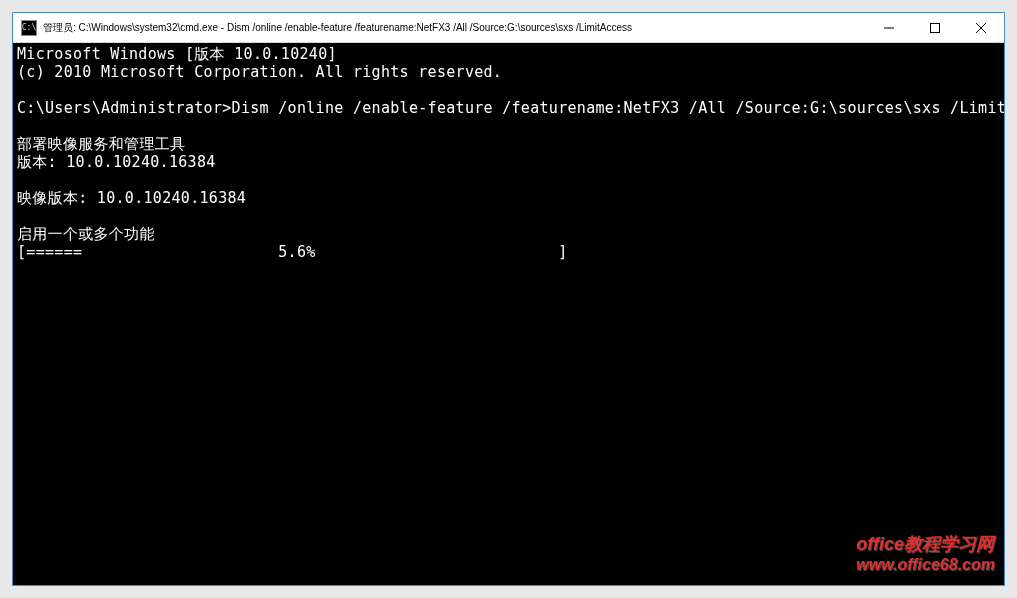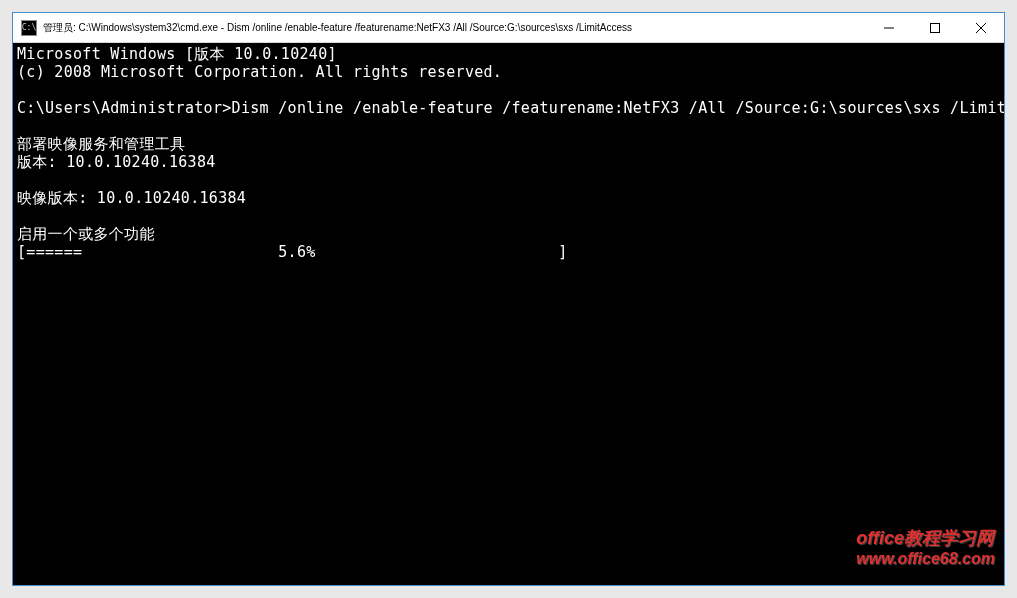--- a/index.html
+++ b/index.html
@@ -86,21 +86,21 @@
       font-size: 15px;
       line-height: 18px;
       padding: 2px 4px;
       white-space: pre;
       overflow: hidden;
       letter-spacing: 0.3px;
     }
     .watermark {
       position: absolute;
       right: 22px;
-      bottom: 30px;
+      bottom: 24px;
       font-family: Arial, sans-serif;
       font-size: 18px;
       font-weight: bold;
       font-style: italic;
       pointer-events: none;
     }
     .wm-line1 {
       color: #e03030;
       text-shadow: 1px 1px 0 rgba(255,255,255,0.25);
     }
@@ -130,21 +130,21 @@
       </div>
       <div class="win-btn close">
         <svg viewBox="0 0 10 10">
             <line x1="0" y1="0" x2="10" y2="10" stroke="#000" stroke-width="1"></line>
             <line x1="10" y1="0" x2="0" y2="10" stroke="#000" stroke-width="1"></line>
           </svg>
       </div>
     </div>
   </div>
   <div class="terminal"><span>Microsoft Windows [版本 10.0.10240]</span>
-<span>(c) 2008 Microsoft Corporation. All rights reserved.</span>
+<span>(c) 2010 Microsoft Corporation. All rights reserved.</span>
 <span></span>
 <span>C:\Users\Administrator&gt;Dism /online /enable-feature /featurename:NetFX3 /All /Source:G:\sources\sxs /LimitAccess</span>
 <span></span>
 <span>部署映像服务和管理工具</span>
 <span>版本: 10.0.10240.16384</span>
 <span></span>
 <span>映像版本: 10.0.10240.16384</span>
 <span></span>
 <span>启用一个或多个功能</span>
 <span>[======                     5.6%                          ] </span></div>

